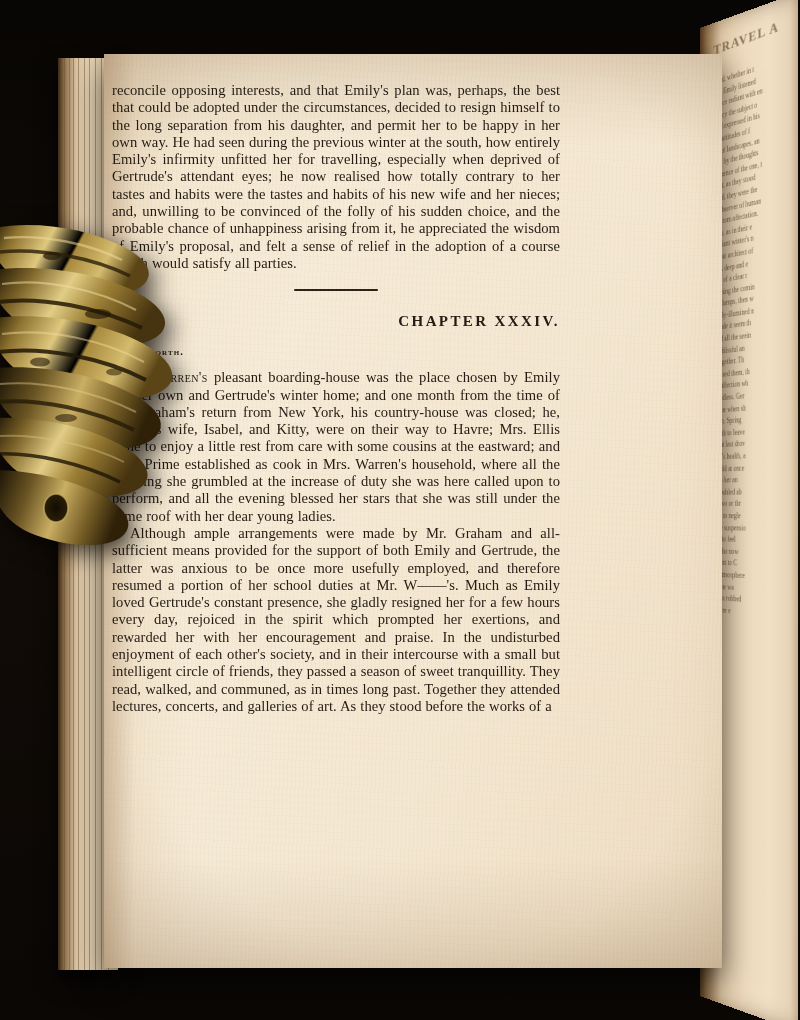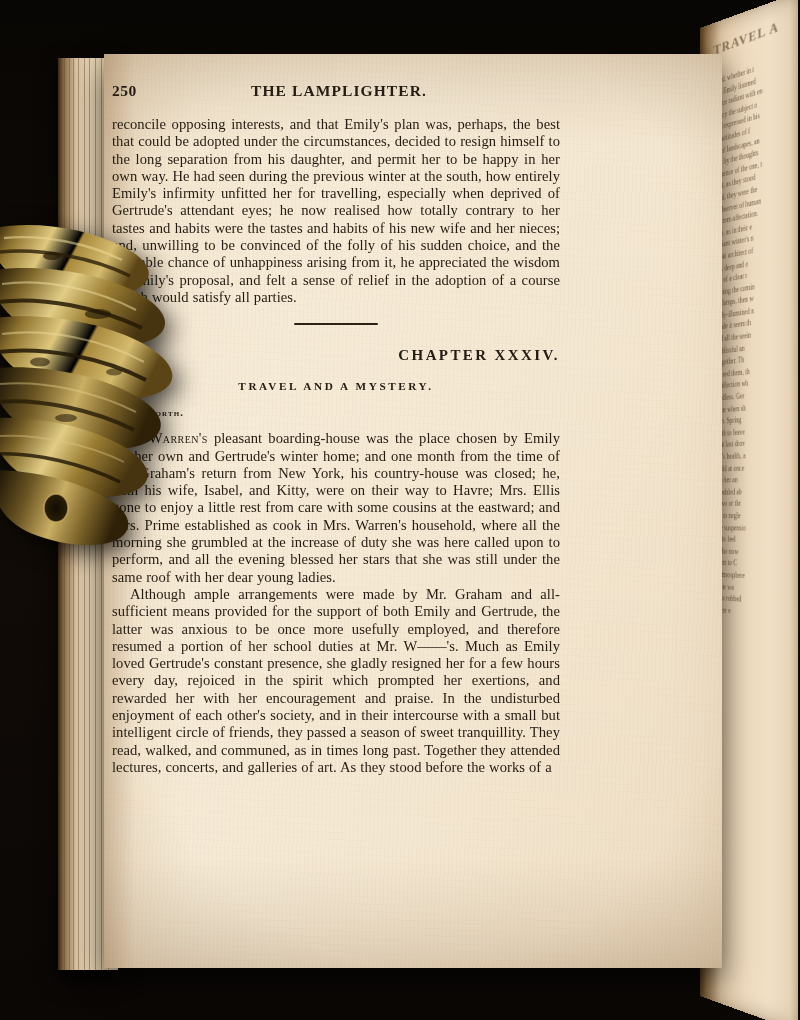--- a/index.html
+++ b/index.html
@@ -143,31 +143,26 @@
       <i style="left:50px"></i>
   </div>
 
   <div class="page">
     <div class="grain"></div>
     <div class="vign"></div>
   </div>
 
   <div class="txtcol">
 
-    <div class="hdr">
-      <div class="folio">250</div>
-      <div class="runhead">THE LAMPLIGHTER.</div>
-    </div>
 
     <p class="body">reconcile opposing interests, and that Emily's plan was, perhaps, the best that could be adopted under the circumstances, decided to resign himself to the long separation from his daughter, and permit her to be happy in her own way.  He had seen during the previous winter at the south, how entirely Emily's infirmity unfitted her for travelling, especially when deprived of Gertrude's attendant eyes; he now realised how totally contrary to her tastes and habits were the tastes and habits of his new wife and her nieces; and, unwilling to be convinced of the folly of his sudden choice, and the probable chance of unhappiness arising from it, he appreciated the wisdom of Emily's proposal, and felt a sense of relief in the adoption of a course which would satisfy all parties.</p>
 
     <div class="rule"></div>
 
     <p class="chapnum">CHAPTER XXXIV.</p>
-    <p class="chaptitle">TRAVEL AND A MYSTERY.</p>
     <p class="epigsrc">Wordsworth.</p>
 
     <p class="body"><span class="sc">Mrs. Warren's</span><span> pleasant boarding-house was the place chosen by Emily for her own and Gertrude's winter home; and one month from the time of Mr. Graham's return from New York, his country-house was closed; he, with his wife, Isabel, and Kitty, were on their way to Havre; Mrs. Ellis gone to enjoy a little rest from care with some cousins at the eastward; and Mrs. Prime established as cook in Mrs. Warren's household, where all the morning she grumbled at the increase of duty she was here called upon to perform, and all the evening blessed her stars that she was still under the same roof with her dear young ladies.</span></p>
 
     <p class="body indent">Although ample arrangements were made by Mr. Graham and all-sufficient means provided for the support of both Emily and Gertrude, the latter was anxious to be once more usefully employed, and therefore resumed a portion of her school duties at Mr. W——'s.  Much as Emily loved Gertrude's constant presence, she gladly resigned her for a few hours every day, rejoiced in the spirit which prompted her exertions, and rewarded her with her encouragement and praise.  In the undisturbed enjoyment of each other's society, and in their intercourse with a small but intelligent circle of friends, they passed a season of sweet tranquillity.  They read, walked, and communed, as in times long past.  Together they attended lectures, concerts, and galleries of art.  As they stood before the works of a</p>
   </div>
 
   <div class="brass">
     <svg width="186" height="330" viewBox="0 0 186 330" xmlns="http://www.w3.org/2000/svg">
       <defs>

